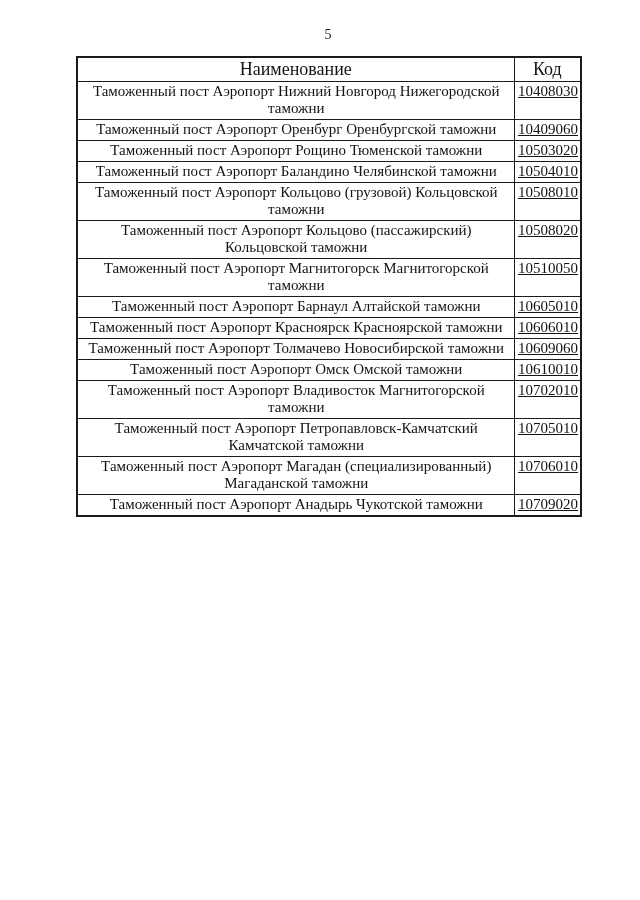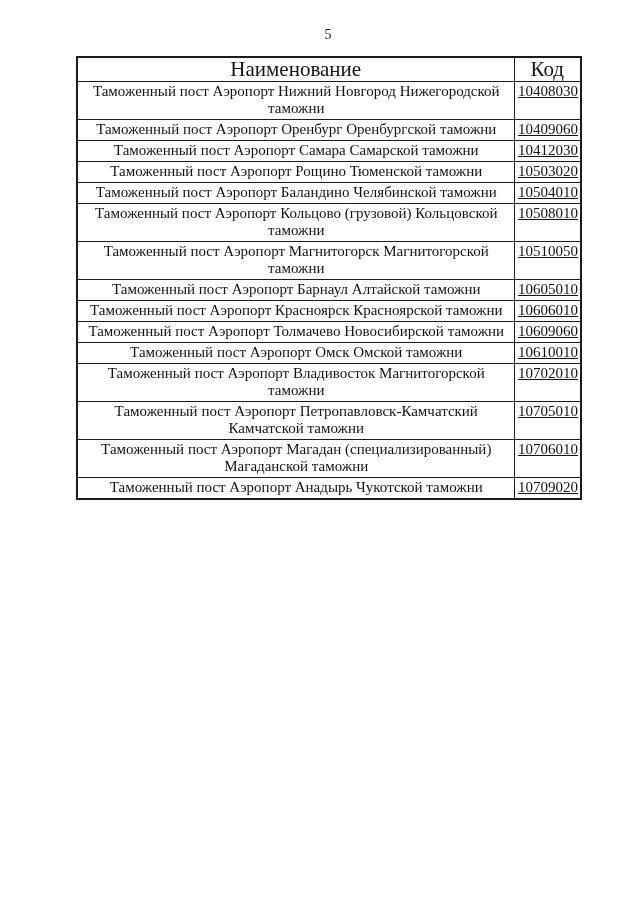--- a/index.html
+++ b/index.html
@@ -43,21 +43,21 @@
     border: 1px solid #1b1b1b;
     vertical-align: top;
     line-height: 17px;
   }
   table.customs-table th {
     font-weight: normal;
     text-align: center;
     vertical-align: middle;
     height: 21px;
     padding: 1px 4px;
-    font-size: 21px;
+    font-size: 18px;
   }
   td.name-cell {
     text-align: center;
     padding: 1px 4px 2px 5px;
   }
   td.code-cell {
     text-align: right;
     padding: 1px 2px 2px 2px;
     text-decoration: underline;
   }
@@ -82,34 +82,34 @@
     <tbody>
         <tr>
           <td class="name-cell">Таможенный пост Аэропорт Нижний Новгород Нижегородской таможни</td>
           <td class="code-cell">10408030</td>
         </tr>
         <tr>
           <td class="name-cell">Таможенный пост Аэропорт Оренбург Оренбургской таможни</td>
           <td class="code-cell">10409060</td>
         </tr>
         <tr>
-          <td class="name-cell">Таможенный пост Аэропорт Самара Самарской таможни</td>
-          <td class="code-cell">10412030</td>
-        </tr>
-        <tr>
           <td class="name-cell">Таможенный пост Аэропорт Рощино Тюменской таможни</td>
           <td class="code-cell">10503020</td>
         </tr>
         <tr>
           <td class="name-cell">Таможенный пост Аэропорт Баландино Челябинской таможни</td>
           <td class="code-cell">10504010</td>
         </tr>
         <tr>
           <td class="name-cell">Таможенный пост Аэропорт Кольцово (грузовой) Кольцовской таможни</td>
           <td class="code-cell">10508010</td>
+        </tr>
+        <tr>
+          <td class="name-cell">Таможенный пост Аэропорт Кольцово (пассажирский) Кольцовской таможни</td>
+          <td class="code-cell">10508020</td>
         </tr>
         <tr>
           <td class="name-cell">Таможенный пост Аэропорт Магнитогорск Магнитогорской таможни</td>
           <td class="code-cell">10510050</td>
         </tr>
         <tr>
           <td class="name-cell">Таможенный пост Аэропорт Барнаул Алтайской таможни</td>
           <td class="code-cell">10605010</td>
         </tr>
         <tr>

